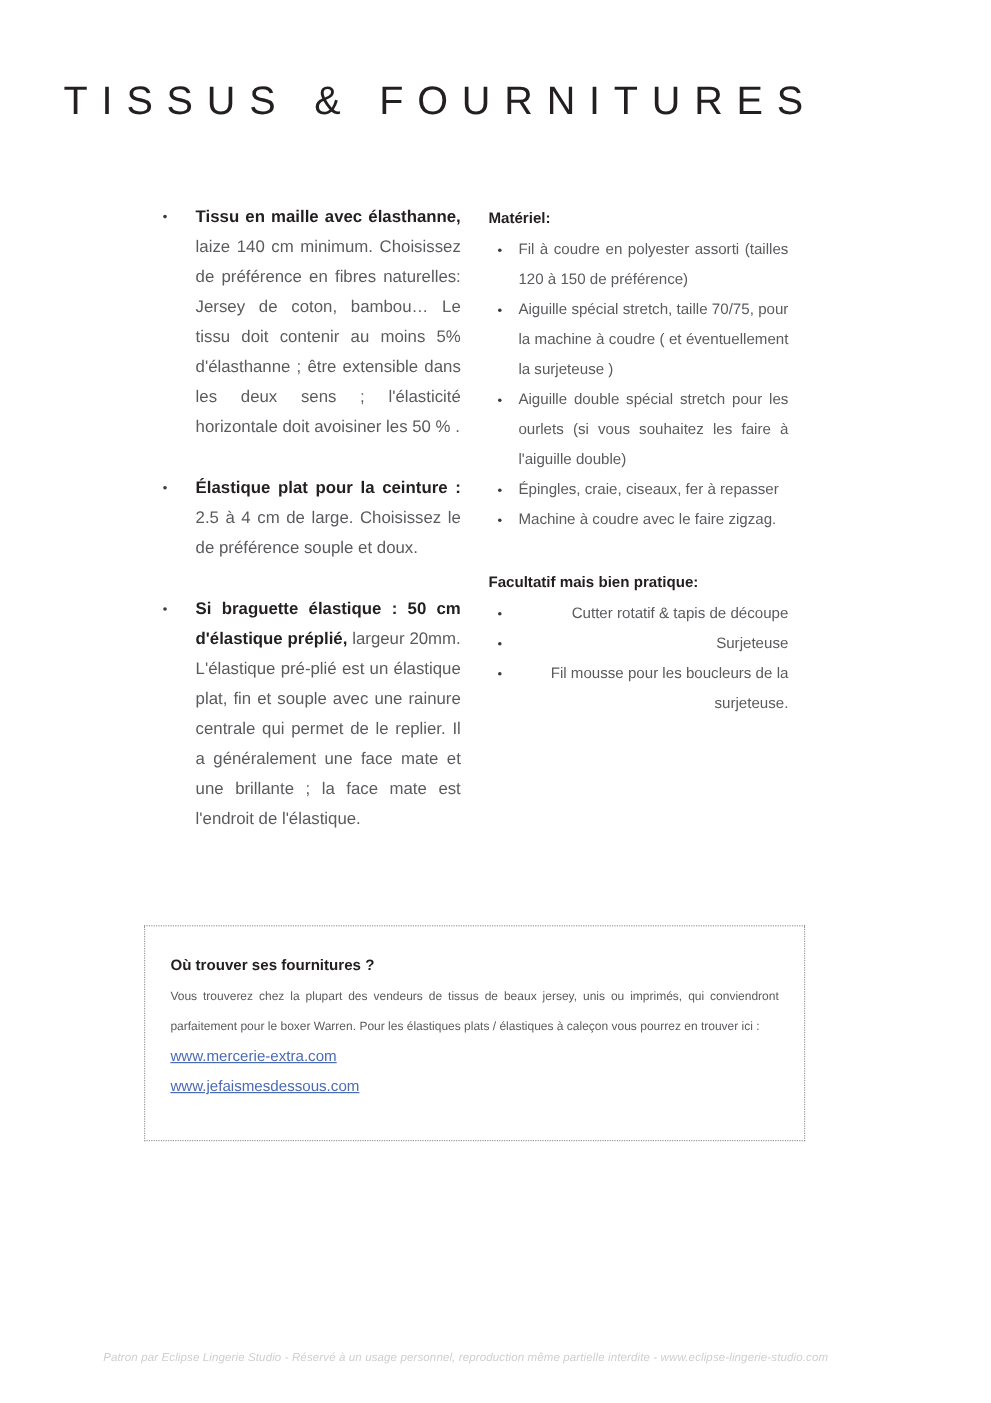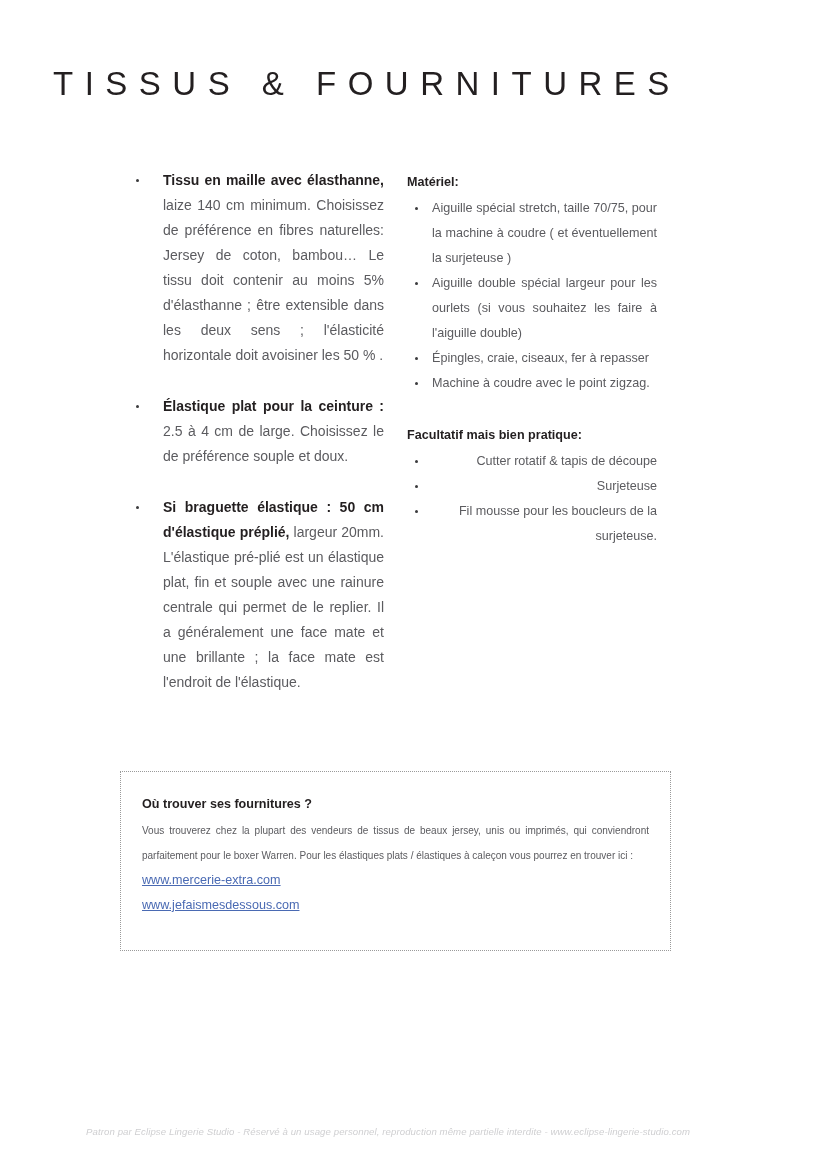--- a/index.html
+++ b/index.html
@@ -185,24 +185,25 @@
         <b>Si braguette élastique :  50 cm d'élastique préplié,</b><span> largeur 20mm. L'élastique pré-plié est un élastique plat, fin et souple avec une rainure centrale qui permet de le replier. Il a généralement une face mate et une brillante ; la face mate est l'endroit de l'élastique.</span>
       </li>
     </ul>
   </div>
 
   <div class="col-right">
 
     <p class="rc-heading">Matériel:</p>
 
     <ul class="plain">
+      <li>Fil à coudre en polyester assorti (tailles 120 à 150 de préférence)</li>
       <li>Aiguille spécial stretch, taille 70/75, pour la machine à coudre ( et éventuellement la surjeteuse )</li>
-      <li>Aiguille double spécial largeur pour les ourlets (si vous souhaitez les faire à l'aiguille double)</li>
+      <li>Aiguille double spécial stretch pour les ourlets (si vous souhaitez les faire à l'aiguille double)</li>
       <li>Épingles, craie, ciseaux, fer à repasser</li>
-      <li>Machine à coudre avec le point zigzag.</li>
+      <li>Machine à coudre avec le faire zigzag.</li>
     </ul>
 
     <div class="rc-gap"></div>
 
     <p class="rc-heading">Facultatif mais bien pratique:</p>
 
     <ul class="plain tight">
       <li>Cutter rotatif &amp; tapis de découpe</li>
       <li>Surjeteuse</li>
       <li>Fil mousse pour les boucleurs de la surjeteuse.</li>

